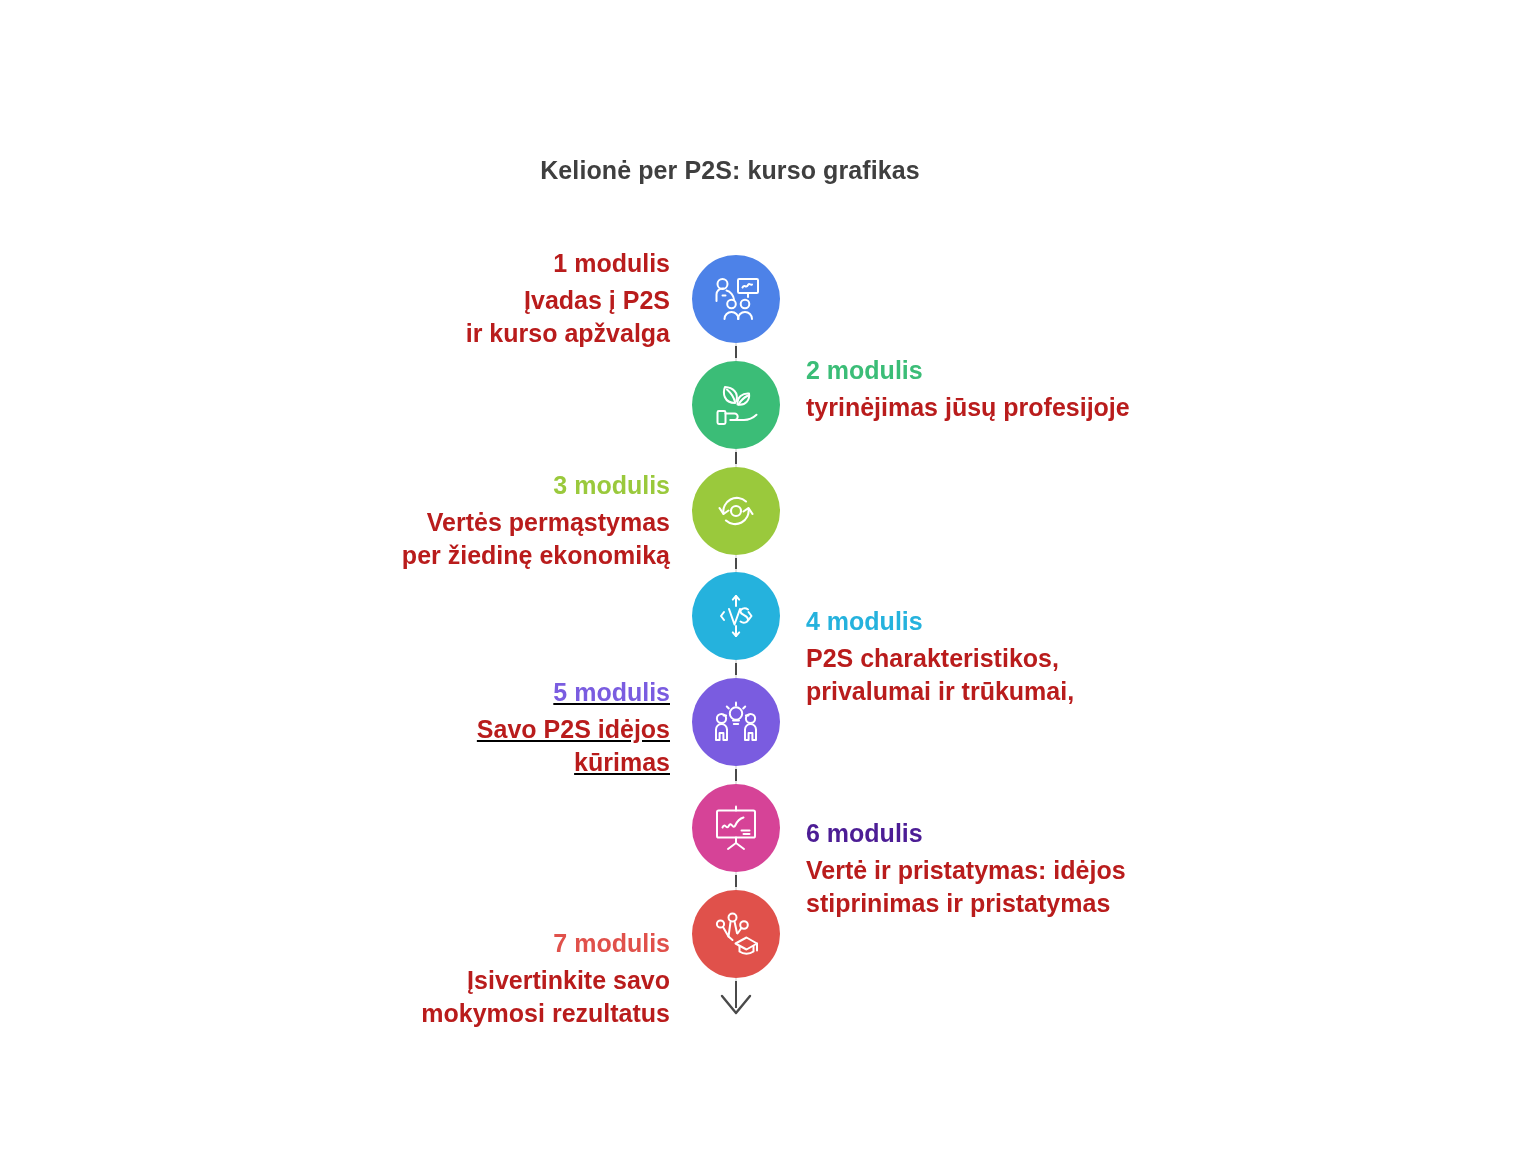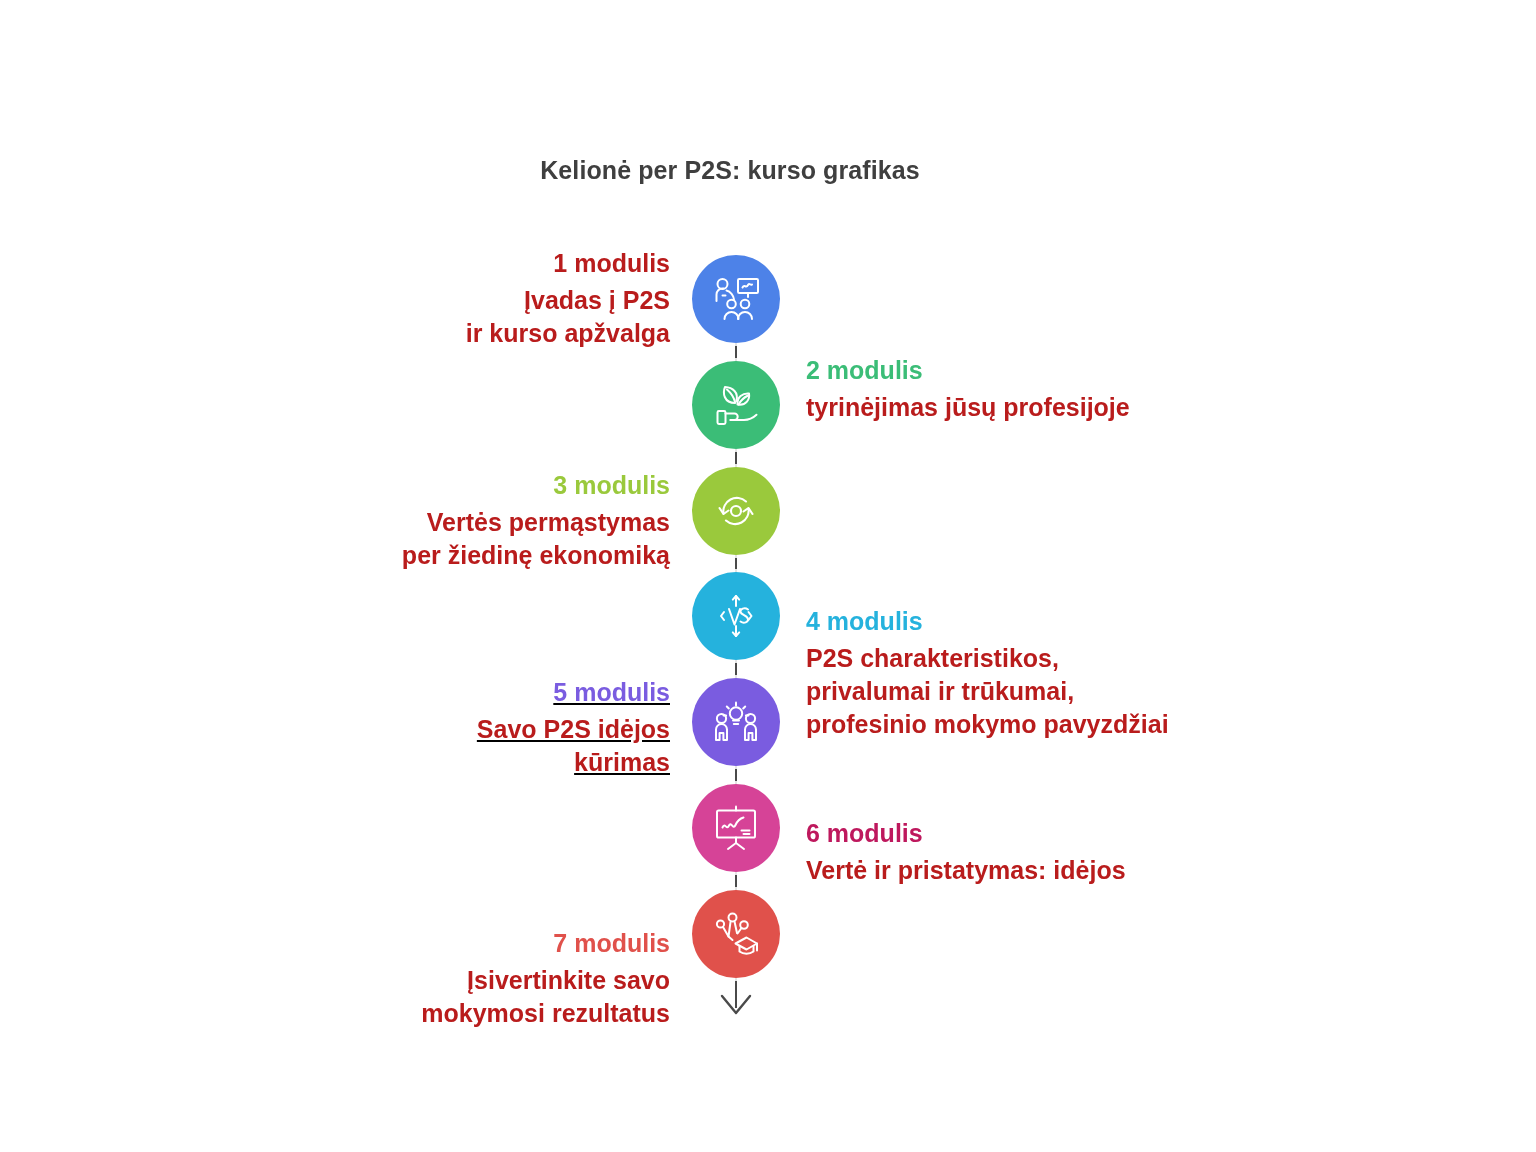--- a/index.html
+++ b/index.html
@@ -186,21 +186,20 @@
         <path d="M16 24 L13 28 L16 32"></path>
         <path d="M40.5 24 L43.5 28 L40.5 32"></path>
       </g>
     </svg>
   </div>
   <div class="block right" style="top:570px;margin-top:36px;">
     <div class="mod-head" style="color:#25b2dd">4 modulis</div>
     <div class="mod-desc">
       <div>P2S charakteristikos,</div>
       <div>privalumai ir trūkumai,</div>
-      <div>profesinio mokymo pavyzdžiai</div>
     </div>
   </div>
 
   <div class="node" style="top: 678px; background: rgb(122, 92, 224);">
     <svg width="56" height="56" viewBox="0 0 56 56">
       <g fill="none" stroke="#ffffff" stroke-width="2" stroke-linecap="round" stroke-linejoin="round">
         <circle cx="28" cy="19.5" r="6.2"></circle>
         <path d="M25 26.5 h6"></path>
         <path d="M25.8 30 h4.4"></path>
         <path d="M28 8.5 v3"></path>
@@ -230,23 +229,24 @@
         <rect x="9" y="10.5" width="38" height="27" rx="1.6"></rect>
         <path d="M14.5 27.5 c2.5 -6 4 3.5 6.5 -2 c2.2 -4.8 4 5 6.5 -0.5 c2.2 -4.8 4.5 -6.5 8 -7.5"></path>
         <path d="M33.5 30.5 h8"></path>
         <path d="M35.5 34 h6"></path>
         <path d="M28 37.5 v5.5"></path>
         <path d="M20 49 L28 43 L36 49"></path>
       </g>
     </svg>
   </div>
   <div class="block right" style="top:818px;">
-    <div class="mod-head" style="color:#be185d">6 modulis</div>
+    <div class="mod-head" style="color:#4c1d95">6 modulis</div>
     <div class="mod-desc">
       <div>Vertė ir pristatymas: idėjos</div>
+      <div>stiprinimas ir pristatymas</div>
     </div>
   </div>
 
   <div class="node" style="top: 890px; background: rgb(224, 81, 75);">
     <svg width="56" height="56" viewBox="0 0 56 56">
       <g fill="none" stroke="#ffffff" stroke-width="2" stroke-linecap="round" stroke-linejoin="round">
         <circle cx="12.5" cy="18" r="3.6"></circle>
         <circle cx="24.5" cy="11.5" r="4"></circle>
         <circle cx="36" cy="19" r="3.8"></circle>
         <path d="M15 21 L20.5 30.5 L22.5 16"></path>

